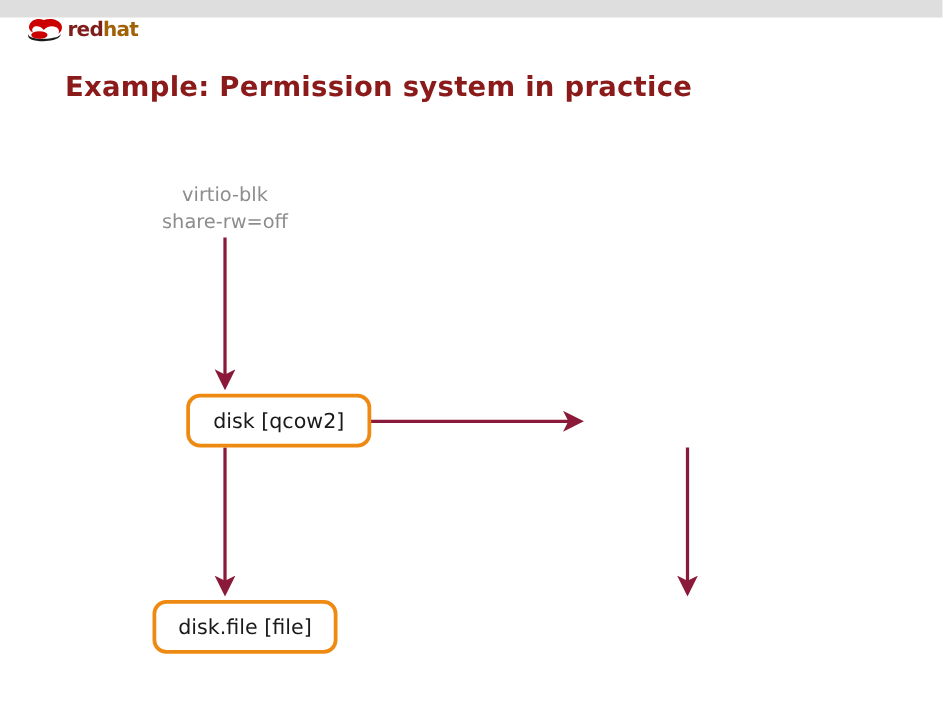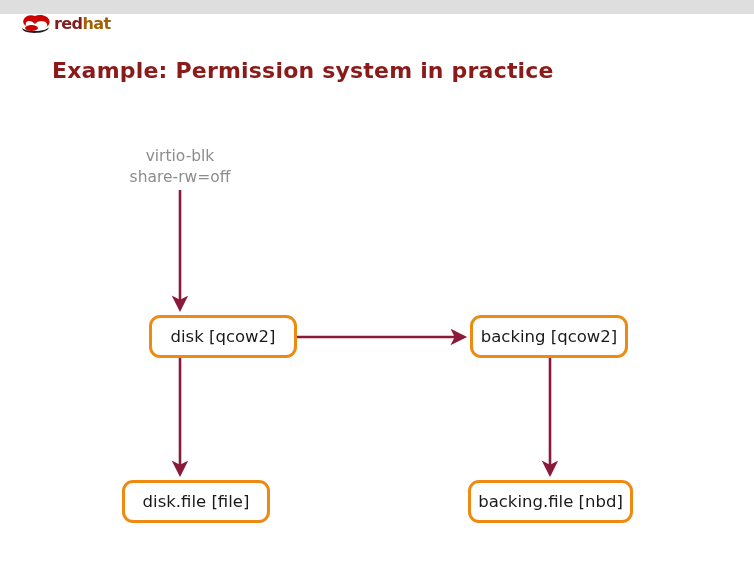--- a/index.html
+++ b/index.html
@@ -144,19 +144,17 @@
     <line x1="550" y1="358" x2="550" y2="474" stroke="#8b1a3a" stroke-width="2.6" marker-end="url(#arrowhead)"></line>
   </svg>
 
   <div class="edge-label">
     <div>virtio-blk</div>
     <div>share-rw=off</div>
   </div>
 
   <div class="node" id="node-disk">disk [qcow2]</div>
 
-  <div class="node" id="node-backing">backing [qcow2]</div>
 
   <div class="node" id="node-disk-file">disk.file [file]</div>
 
-  <div class="node" id="node-backing-file">backing.file [nbd]</div>
 
 </div>
 
 </body></html>

